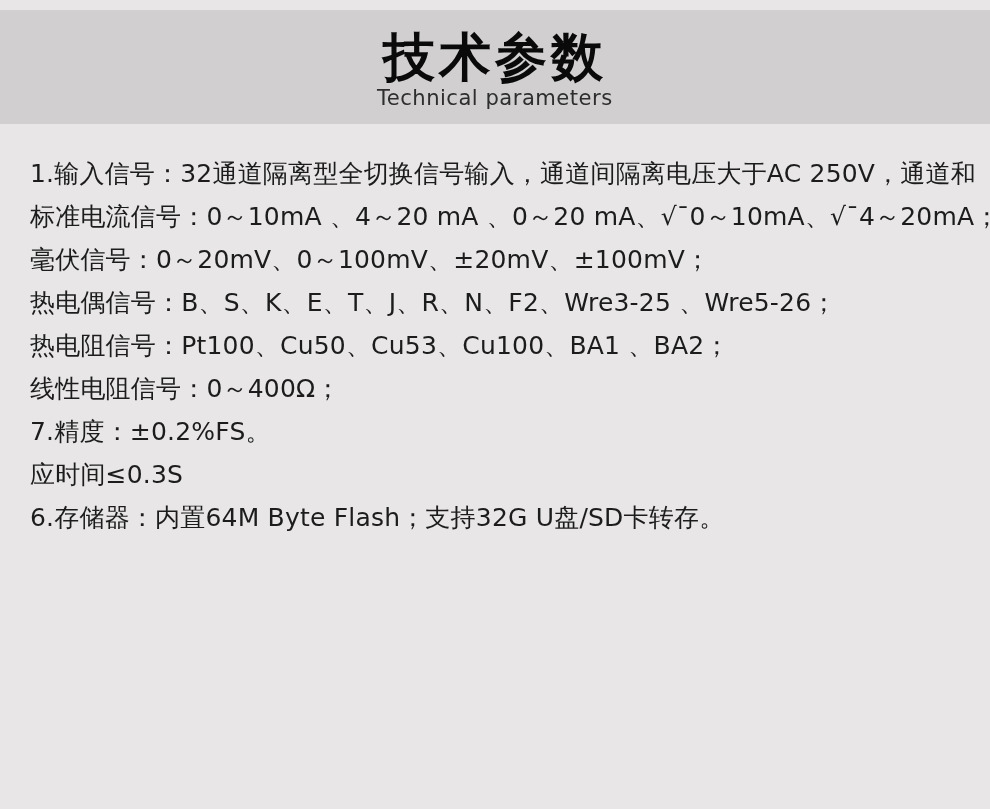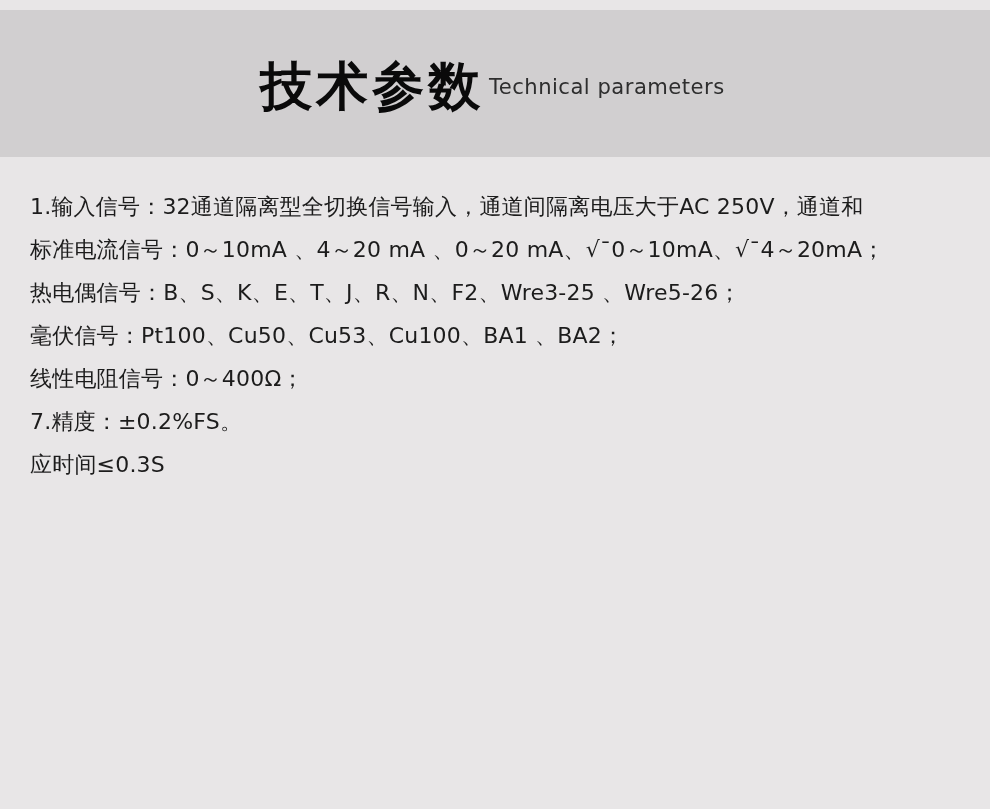--- a/index.html
+++ b/index.html
@@ -16,25 +16,25 @@
     overflow: hidden;
     background: var(--page-bg);
     font-family: "DejaVu Sans", "Liberation Sans", sans-serif;
   }
   .top-strip {
     height: 10px;
     width: 100%;
     background: var(--page-bg);
   }
   .header-band {
-    height: 147px;
+    height: 114px;
     width: 100%;
     background: var(--band-bg);
     display: flex;
-    flex-direction: row;
+    flex-direction: column;
     align-items: center;
     justify-content: center;
     padding-top: 6px;
   }
   .page-title {
     font-size: 52px;
     font-weight: 700;
     letter-spacing: 4px;
     color: var(--title-color);
     line-height: 1.05;
@@ -47,37 +47,39 @@
     letter-spacing: 0.5px;
     margin-top: 0px;
     transform: scaleX(0.96);
     white-space: nowrap;
   }
   .content {
     padding: 28px 20px 0 30px;
     color: var(--text-color);
   }
   .spec-line {
-    font-size: 22px;
+    font-size: 25px;
     line-height: 43px;
     white-space: nowrap;
     letter-spacing: 0.2px;
   }
 </style>
 </head>
 <body>
 
 <div class="top-strip"></div>
 
 <div class="header-band">
   <div class="page-title">技术参数</div>
   <div class="page-subtitle">Technical parameters</div>
 </div>
 
 <div class="content">
   <div class="spec-line">1.输入信号：32通道隔离型全切换信号输入，通道间隔离电压大于AC 250V，通道和</div>
   <div class="spec-line">标准电流信号：0～10mA 、4～20 mA 、0～20 mA、√¯0～10mA、√¯4～20mA；</div>
+  <div class="spec-line">毫伏信号：0～20mV、0～100mV、±20mV、±100mV；</div>
   <div class="spec-line">热电偶信号：B、S、K、E、T、J、R、N、F2、Wre3-25 、Wre5-26；</div>
-  <div class="spec-line">毫伏信号：Pt100、Cu50、Cu53、Cu100、BA1 、BA2；</div>
+  <div class="spec-line">热电阻信号：Pt100、Cu50、Cu53、Cu100、BA1 、BA2；</div>
   <div class="spec-line">线性电阻信号：0～400Ω；</div>
   <div class="spec-line">7.精度：±0.2%FS。</div>
   <div class="spec-line">应时间≤0.3S</div>
+  <div class="spec-line">6.存储器：内置64M Byte Flash；支持32G U盘/SD卡转存。</div>
 </div>
 
 </body></html>

